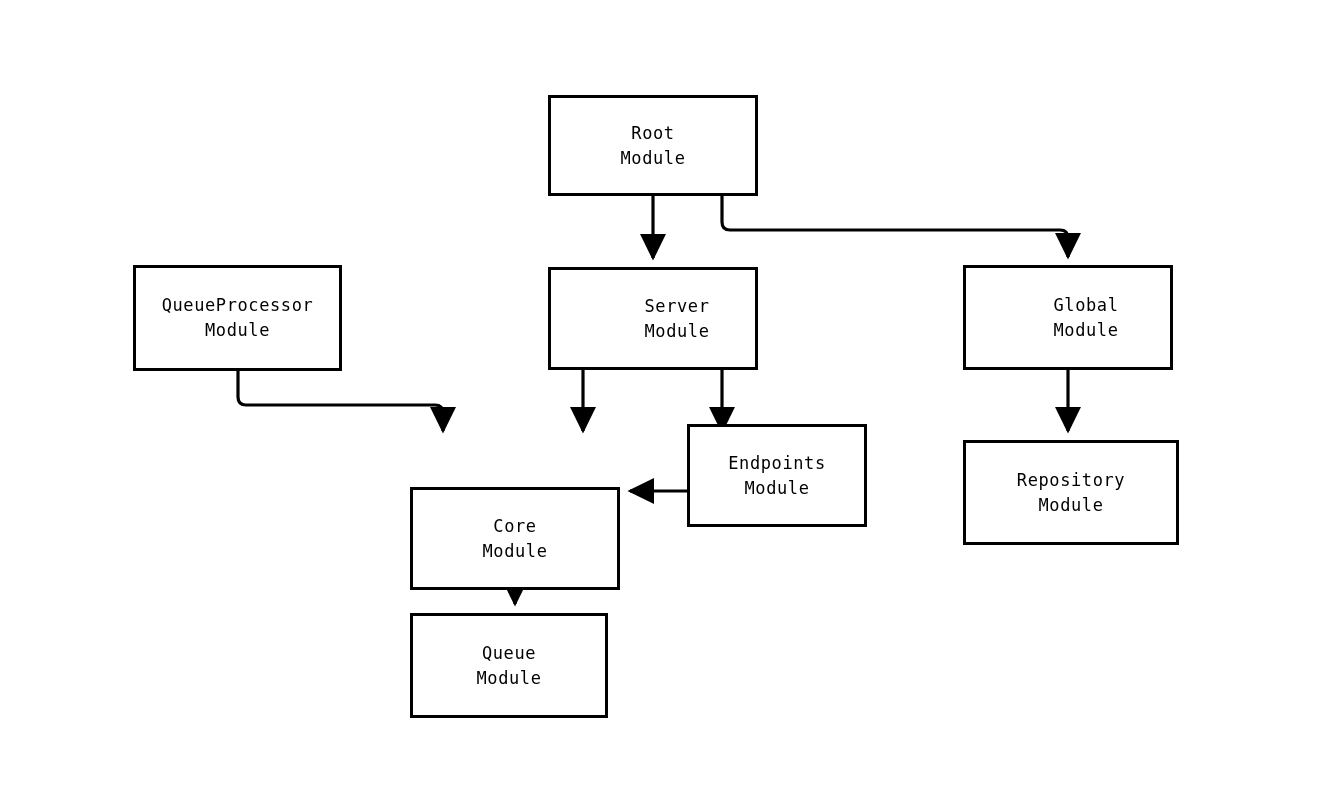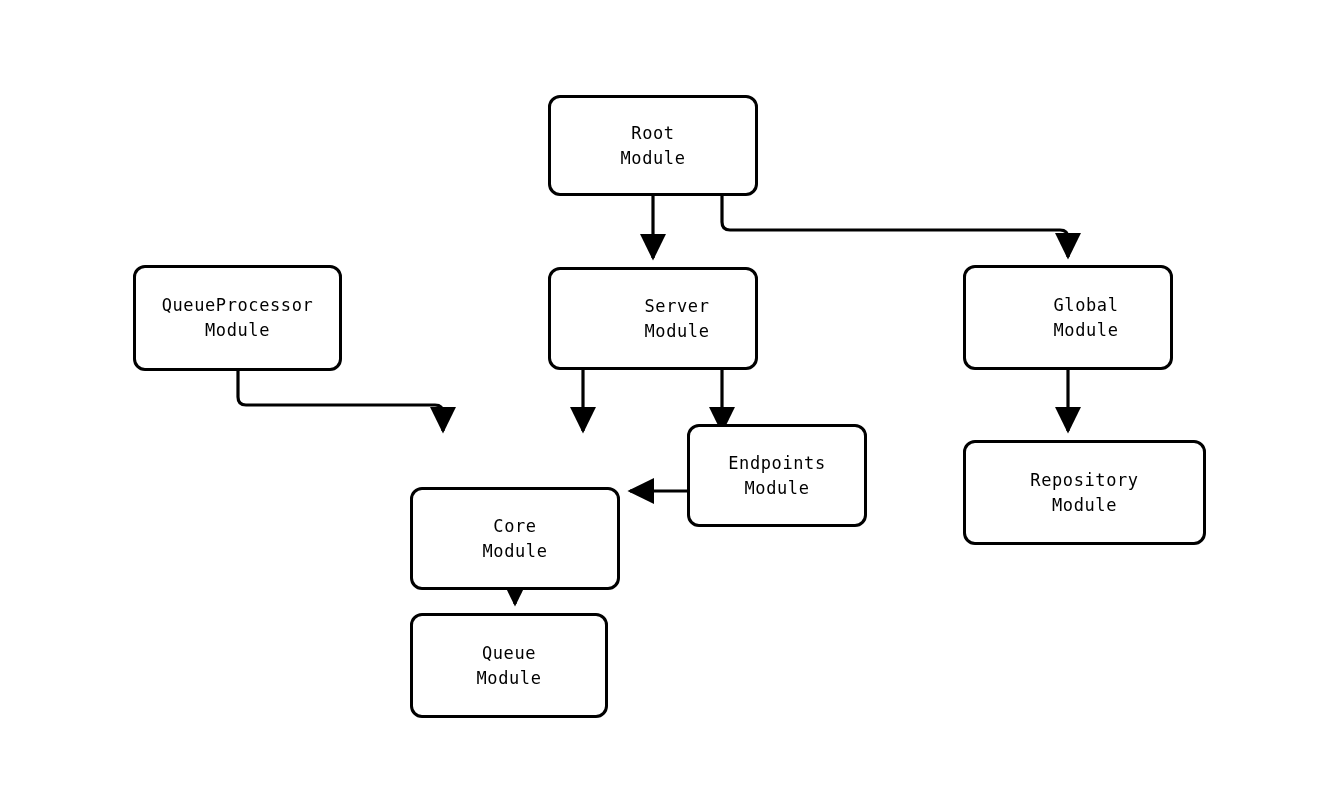--- a/index.html
+++ b/index.html
@@ -23,21 +23,21 @@
     position: absolute;
     left: 0;
     top: 0;
     width: 1337px;
     height: 809px;
   }
   .node-box {
     position: absolute;
     box-sizing: border-box;
     border: 3px solid #000000;
-    border-radius: 12px;
+    border-radius: 0;
     background: #ffffff;
     display: flex;
     flex-direction: column;
     align-items: center;
     justify-content: center;
     text-align: center;
     line-height: 1.45;
     color: #000000;
     font-size: 17px;
     letter-spacing: 0.6px;
@@ -102,21 +102,21 @@
   <div class="node-box" style="left:410px; top:440px; width:210px; height:103px;margin-top:47px;">
     <span class="node-line">Core</span>
     <span class="node-line">Module</span>
   </div>
 
   <div class="node-box" style="left:687px; top:424px; width:180px; height:103px;">
     <span class="node-line">Endpoints</span>
     <span class="node-line">Module</span>
   </div>
 
-  <div class="node-box" style="left:963px; top:440px; width:243px; height:105px;">
+  <div class="node-box" style="left:963px; top:440px; width:216px; height:105px;">
     <span class="node-line">Repository</span>
     <span class="node-line">Module</span>
   </div>
 
   <div class="node-box" style="left:410px; top:613px; width:198px; height:105px;">
     <span class="node-line">Queue</span>
     <span class="node-line">Module</span>
   </div>
 
 </div>

